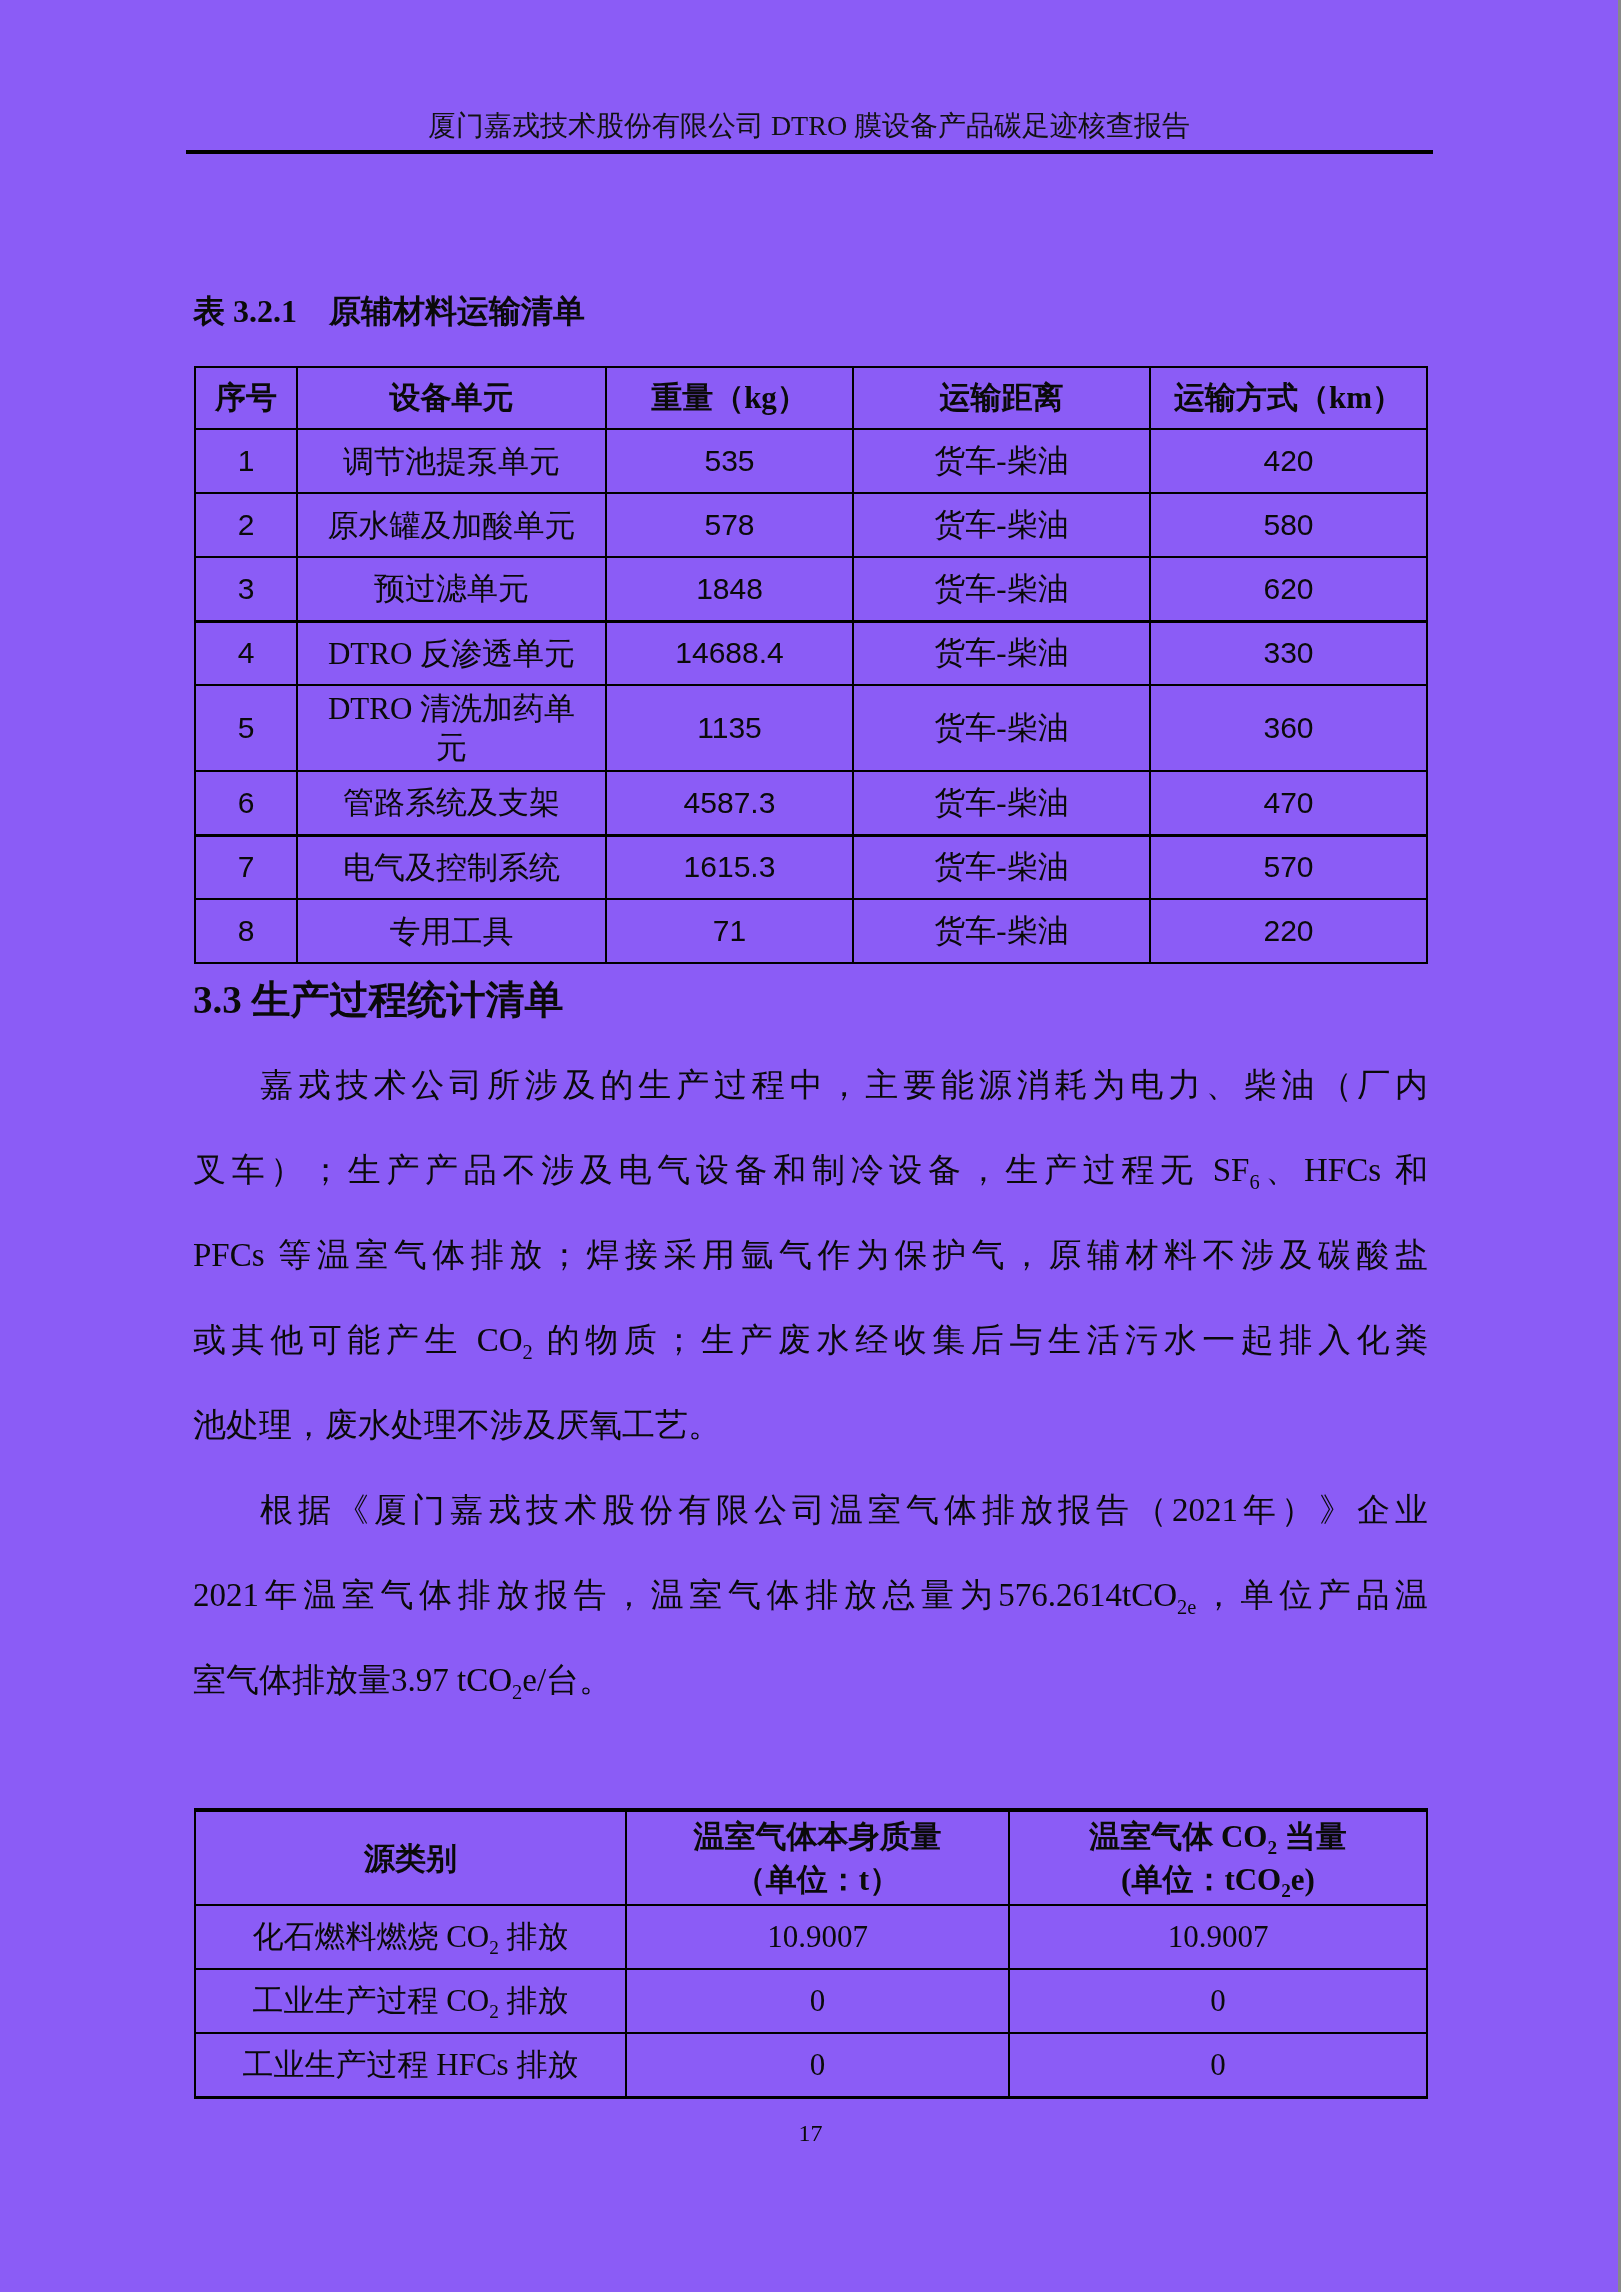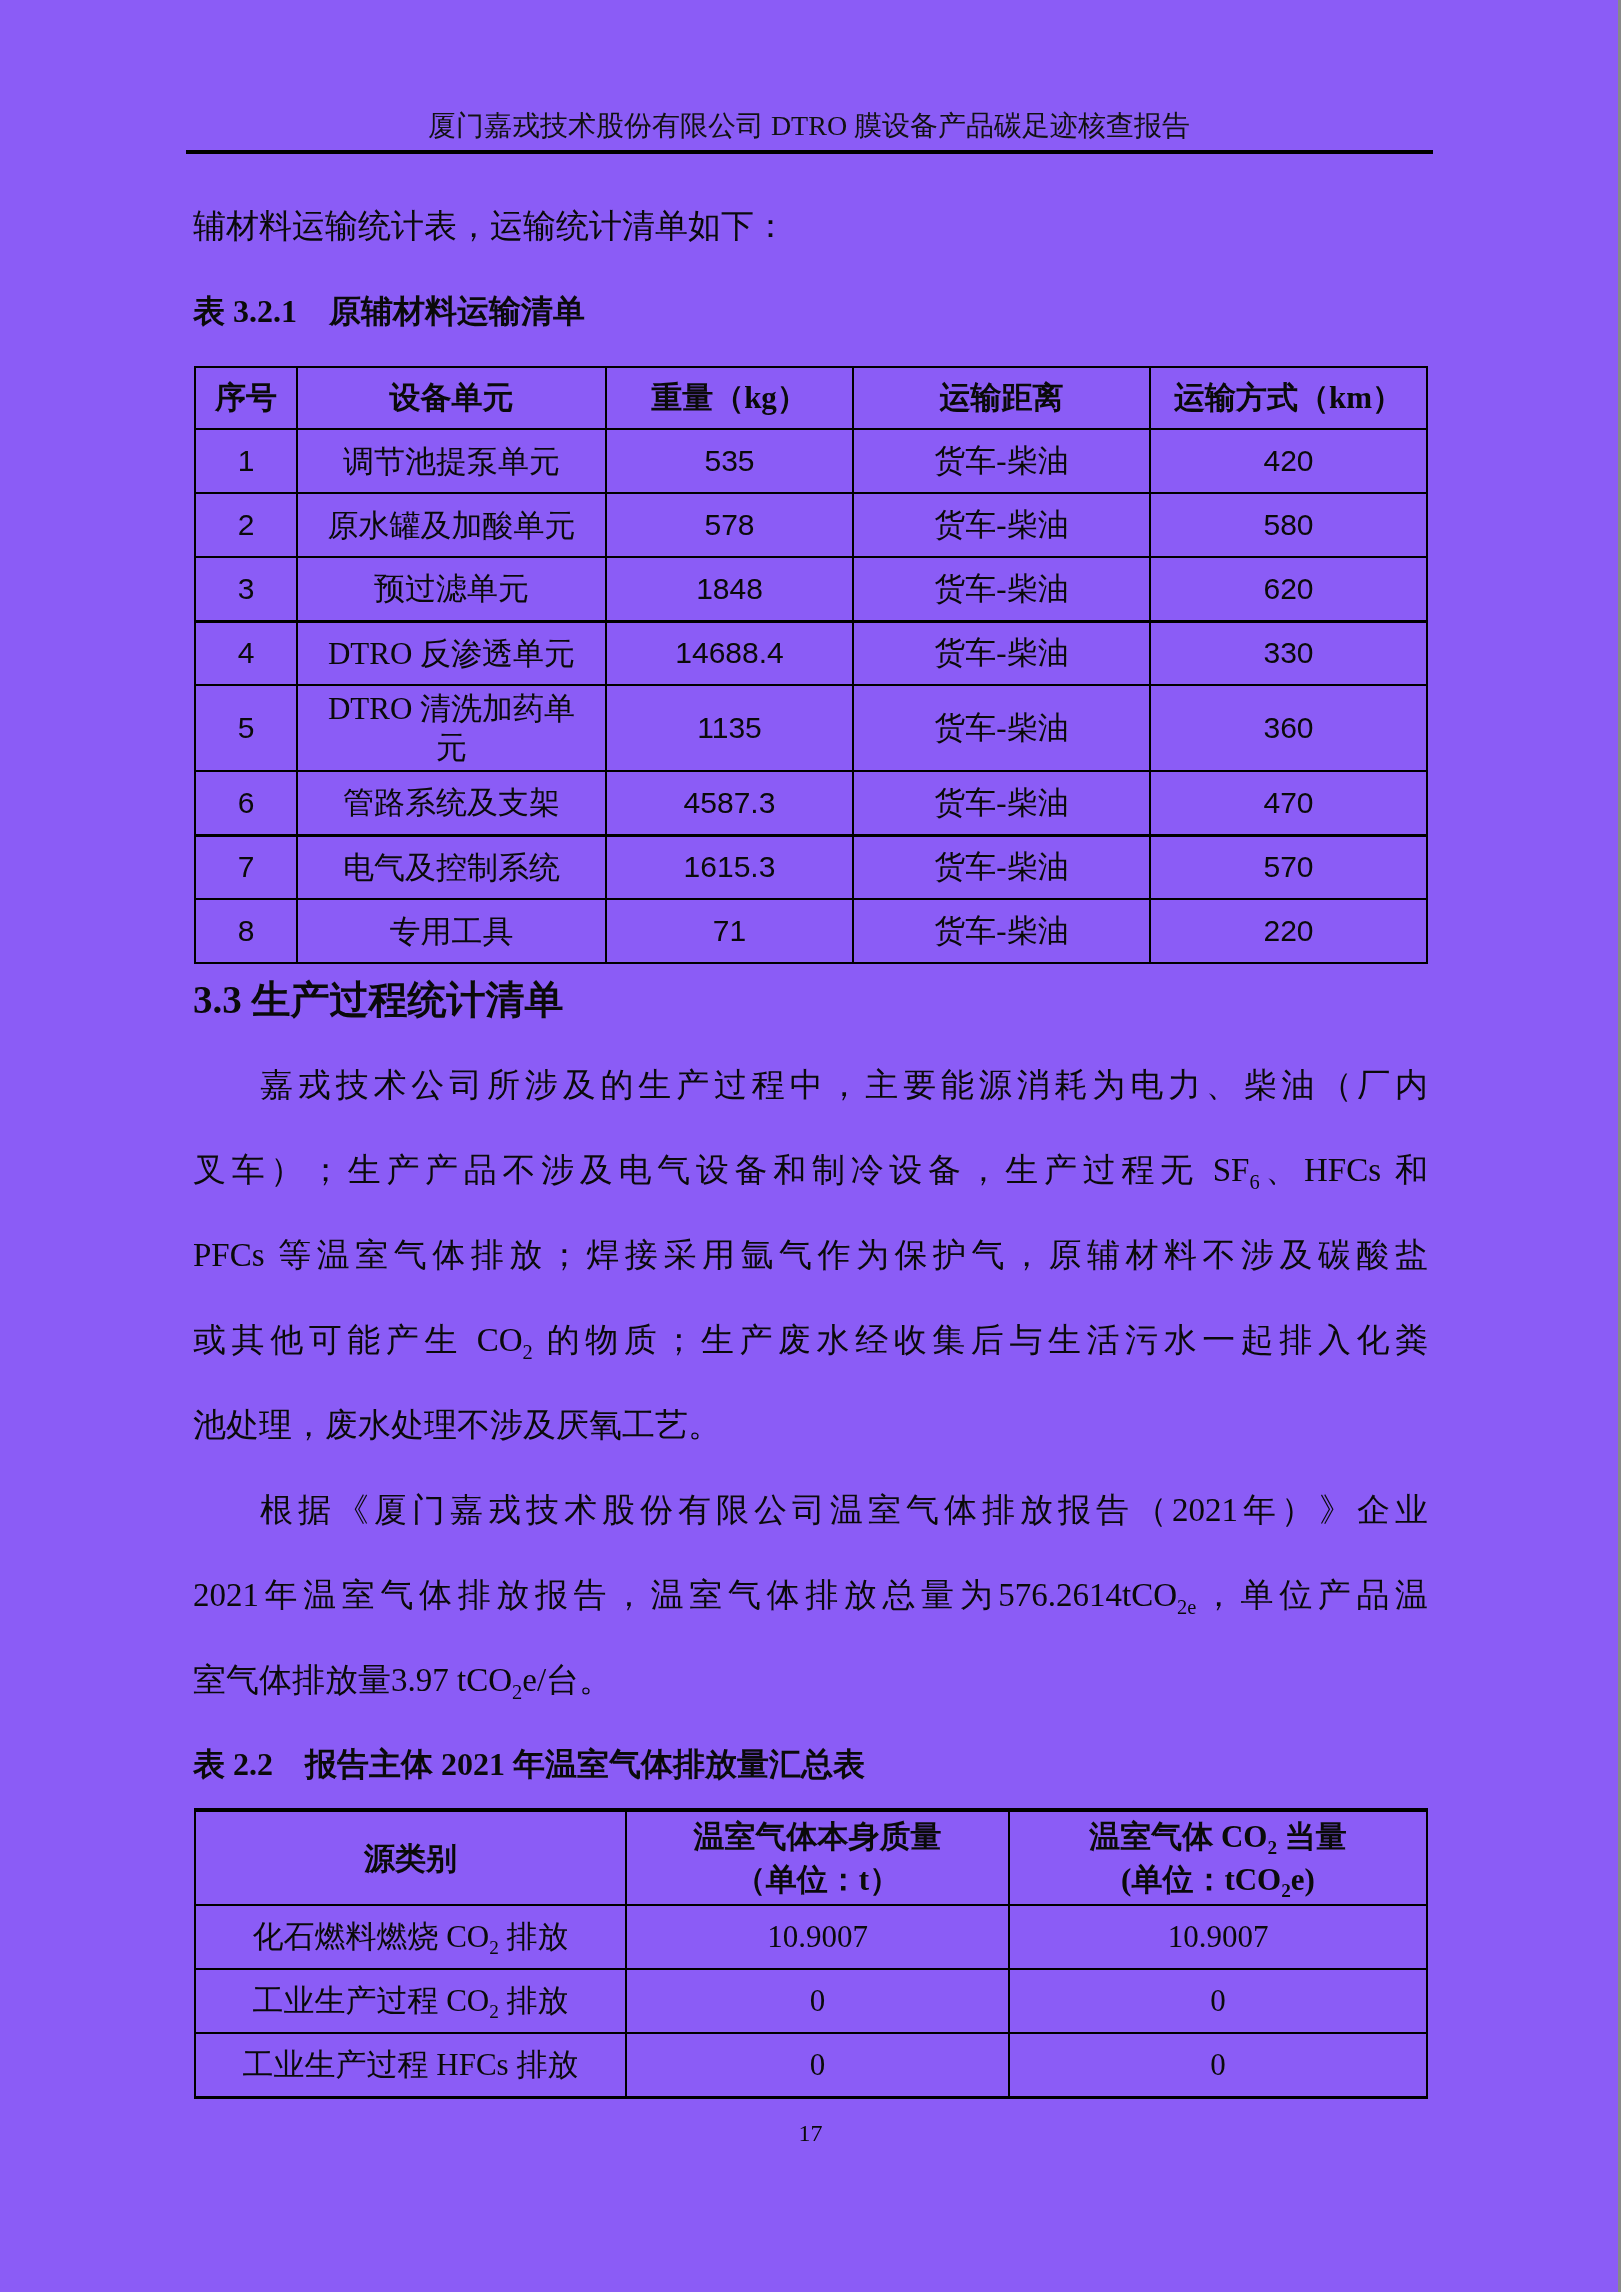--- a/index.html
+++ b/index.html
@@ -92,21 +92,20 @@
 </style>
 </head>
 <body>
 
 <div class="page">
 
   <div class="doc-header">厦门嘉戎技术股份有限公司 DTRO 膜设备产品碳足迹核查报告</div>
 
   <div class="header-rule"></div>
 
-  <div class="intro">辅材料运输统计表，运输统计清单如下：</div>
 
   <div class="tcaption c1">表 3.2.1　原辅材料运输清单</div>
 
   <table class="t1">
       <colgroup>
         <col style="width:102px">
         <col style="width:309px">
         <col style="width:247px">
         <col style="width:297px">
         <col style="width:277px">
@@ -186,21 +185,20 @@
       <div class="pline indent">嘉戎技术公司所涉及的生产过程中，主要能源消耗为电力、柴油（厂内</div>
       <div class="pline">叉车）；生产产品不涉及电气设备和制冷设备，生产过程无 SF<sub>6</sub>、HFCs 和</div>
       <div class="pline">PFCs 等温室气体排放；焊接采用氩气作为保护气，原辅材料不涉及碳酸盐</div>
       <div class="pline">或其他可能产生 CO<sub>2</sub> 的物质；生产废水经收集后与生活污水一起排入化粪</div>
       <div class="pline nojust">池处理，废水处理不涉及厌氧工艺。</div>
       <div class="pline indent">根据《厦门嘉戎技术股份有限公司温室气体排放报告（2021年）》企业</div>
       <div class="pline">2021年温室气体排放报告，温室气体排放总量为576.2614tCO<sub>2e</sub>，单位产品温</div>
       <div class="pline nojust">室气体排放量3.97 tCO<sub>2</sub>e/台。</div>
     </div>
 
-  <div class="tcaption c2">表 2.2　报告主体 2021 年温室气体排放量汇总表</div>
 
   <table class="t2">
       <colgroup>
         <col style="width:431px">
         <col style="width:383px">
         <col style="width:418px">
       </colgroup>
       <thead>
         <tr>
           <th>源类别</th>

